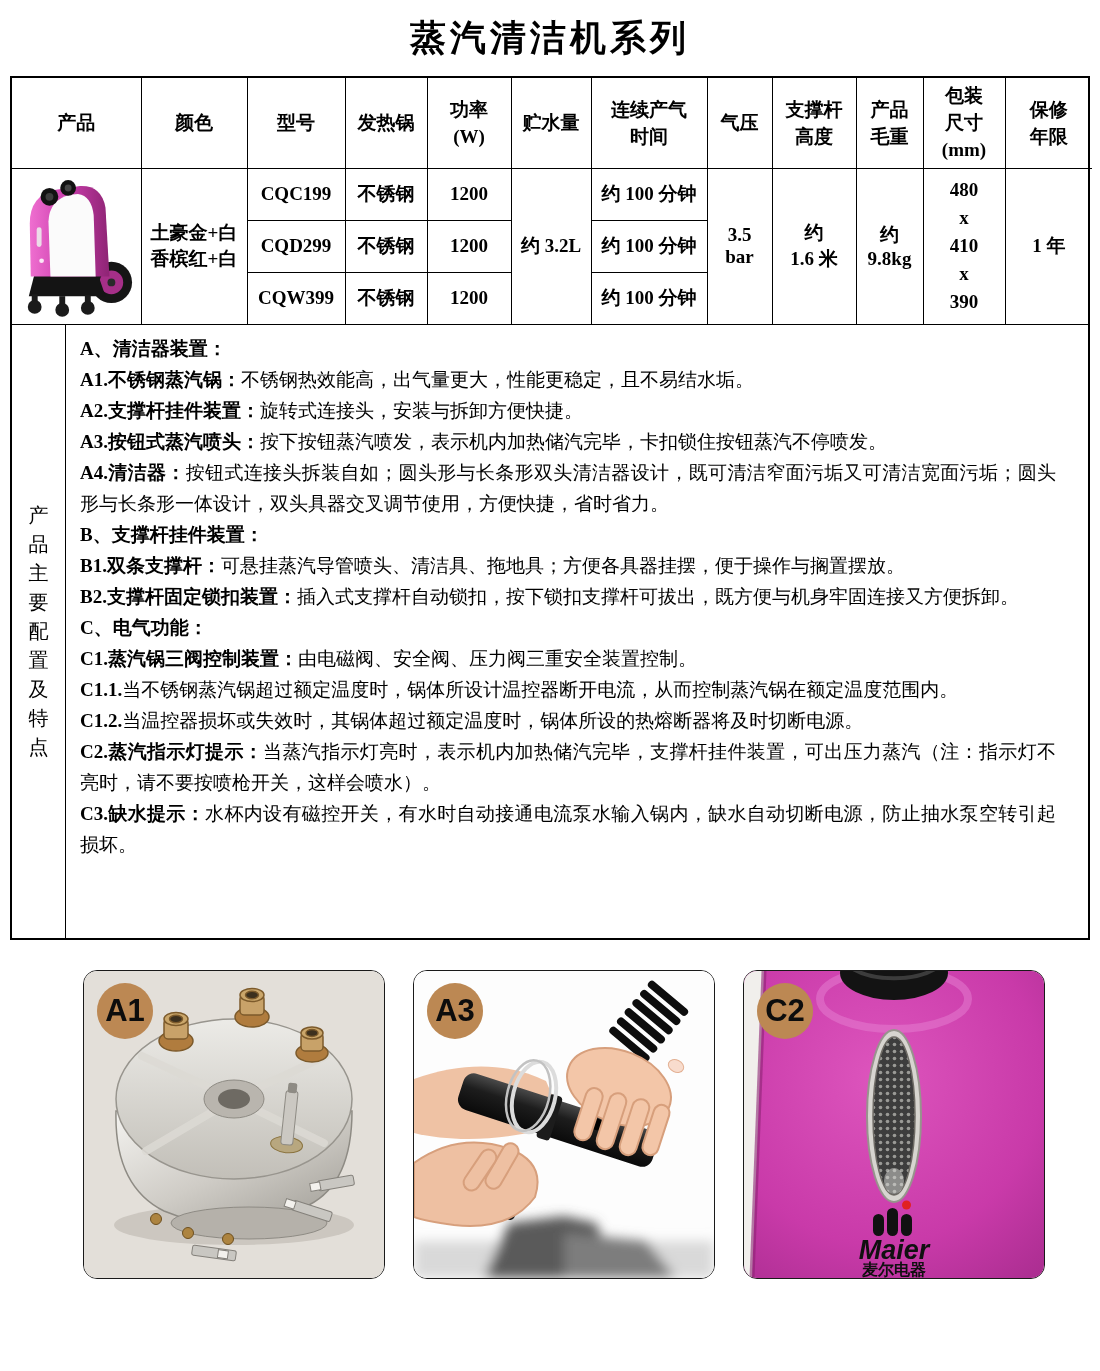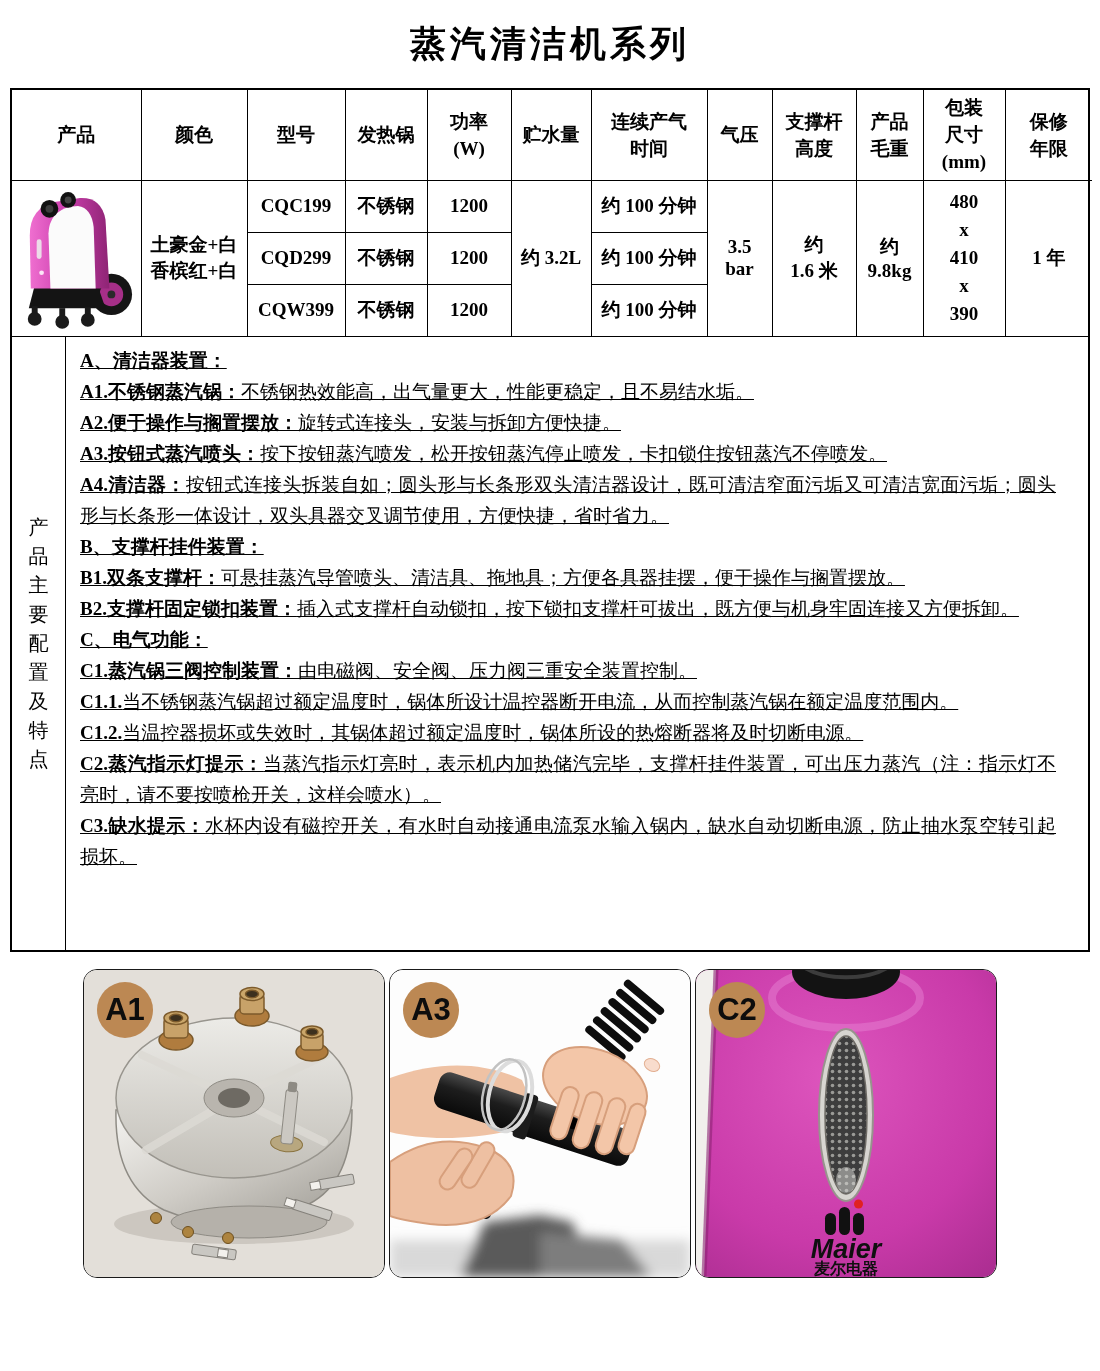--- a/index.html
+++ b/index.html
@@ -2,21 +2,21 @@
 <html><head>
 <meta charset="utf-8">
 <style>
   * { margin:0; padding:0; box-sizing:border-box; }
   html,body { background:#ffffff; }
   body {
     width:1100px; height:1371px; position:relative;
     font-family:"Liberation Serif","DejaVu Serif",serif;
     color:#000;
   }
-  .title-wrap { height:88px; display:flex; align-items:center; justify-content:center; }
+  .title-wrap { height:76px; display:flex; align-items:center; justify-content:center; }
   .page-title {
     font-family:"DejaVu Sans","Liberation Sans",sans-serif;
     font-weight:bold; font-size:36px; letter-spacing:4px; color:#000;
   }
   .sheet { margin:0 10px; border:2px solid #000; }
   table.spec { width:100%; border-collapse:collapse; border:hidden; table-layout:fixed; }
   table.spec th, table.spec td {
     border:1px solid #000; text-align:center; vertical-align:middle;
     font-weight:bold; font-size:19px; padding:1px;
   }
@@ -27,26 +27,26 @@
   td.pack { line-height:28px; }
   td.photo-cell { padding:2px; }
   td.photo-cell svg { display:block; margin:0 auto; }
 
   .features { display:flex; height:614px; border-top:1px solid #000; }
   .side-label {
     width:54px; border-right:1px solid #000; flex:0 0 54px;
     display:flex; align-items:center; justify-content:center;
     font-size:20px; line-height:29px; text-align:center; white-space:pre-line;
   }
-  .feature-lines { flex:1; padding:8px 32px 0 14px;text-decoration:underline; }
+  .feature-lines { flex:1; padding:8px 32px 0 14px; }
   .fl { font-size:19px; line-height:31px; text-align:justify; }
   .fl-label { font-weight:bold; }
   .fl-text { font-weight:normal; }
 
-  .photos { margin:17px 0 0 83px; display:flex; gap:4px; }
+  .photos { margin:30px 0 0 83px; display:flex; gap:28px; }
   .photo-panel {
     width:302px; height:309px; border:1px solid #1a1a1a; border-radius:14px;
     overflow:hidden; position:relative; background:#fff;
   }
   .photo-panel svg { display:block; width:100%; height:100%; }
   .photo-tag {
     position:absolute; top:12px; left:13px; width:56px; height:56px;
     border-radius:50%; background:#bc8853;
     display:flex; align-items:center; justify-content:center;
     font-family:"Liberation Sans","DejaVu Sans",sans-serif;
@@ -172,22 +172,22 @@
 主
 要
 配
 置
 及
 特
 点</div>
     <div class="feature-lines">
       <div class="fl"><span class="fl-label">A、清洁器装置：</span><span class="fl-text"></span></div>
       <div class="fl"><span class="fl-label">A1.不锈钢蒸汽锅：</span><span class="fl-text">不锈钢热效能高，出气量更大，性能更稳定，且不易结水垢。</span></div>
-      <div class="fl"><span class="fl-label">A2.便于操作与搁置摆放：</span><span class="fl-text">旋转式连接头，安装与拆卸方便快捷。</span></div>
-      <div class="fl"><span class="fl-label">A3.按钮式蒸汽喷头：</span><span class="fl-text">按下按钮蒸汽喷发，松开按钮蒸汽停止喷发，卡扣锁住按钮蒸汽不停喷发。</span></div>
+      <div class="fl"><span class="fl-label">A2.支撑杆挂件装置：</span><span class="fl-text">旋转式连接头，安装与拆卸方便快捷。</span></div>
+      <div class="fl"><span class="fl-label">A3.按钮式蒸汽喷头：</span><span class="fl-text">按下按钮蒸汽喷发，表示机内加热储汽完毕，卡扣锁住按钮蒸汽不停喷发。</span></div>
       <div class="fl"><span class="fl-label">A4.清洁器：</span><span class="fl-text">按钮式连接头拆装自如；圆头形与长条形双头清洁器设计，既可清洁窄面污垢又可清洁宽面污垢；圆头形与长条形一体设计，双头具器交叉调节使用，方便快捷，省时省力。</span></div>
       <div class="fl"><span class="fl-label">B、支撑杆挂件装置：</span><span class="fl-text"></span></div>
       <div class="fl"><span class="fl-label">B1.双条支撑杆：</span><span class="fl-text">可悬挂蒸汽导管喷头、清洁具、拖地具；方便各具器挂摆，便于操作与搁置摆放。</span></div>
       <div class="fl"><span class="fl-label">B2.支撑杆固定锁扣装置：</span><span class="fl-text">插入式支撑杆自动锁扣，按下锁扣支撑杆可拔出，既方便与机身牢固连接又方便拆卸。</span></div>
       <div class="fl"><span class="fl-label">C、电气功能：</span><span class="fl-text"></span></div>
       <div class="fl"><span class="fl-label">C1.蒸汽锅三阀控制装置：</span><span class="fl-text">由电磁阀、安全阀、压力阀三重安全装置控制。</span></div>
       <div class="fl"><span class="fl-label">C1.1.</span><span class="fl-text">当不锈钢蒸汽锅超过额定温度时，锅体所设计温控器断开电流，从而控制蒸汽锅在额定温度范围内。</span></div>
       <div class="fl"><span class="fl-label">C1.2.</span><span class="fl-text">当温控器损坏或失效时，其锅体超过额定温度时，锅体所设的热熔断器将及时切断电源。</span></div>
       <div class="fl"><span class="fl-label">C2.蒸汽指示灯提示：</span><span class="fl-text">当蒸汽指示灯亮时，表示机内加热储汽完毕，支撑杆挂件装置，可出压力蒸汽（注：指示灯不亮时，请不要按喷枪开关，这样会喷水）。</span></div>
       <div class="fl"><span class="fl-label">C3.缺水提示：</span><span class="fl-text">水杯内设有磁控开关，有水时自动接通电流泵水输入锅内，缺水自动切断电源，防止抽水泵空转引起损坏。</span></div>

